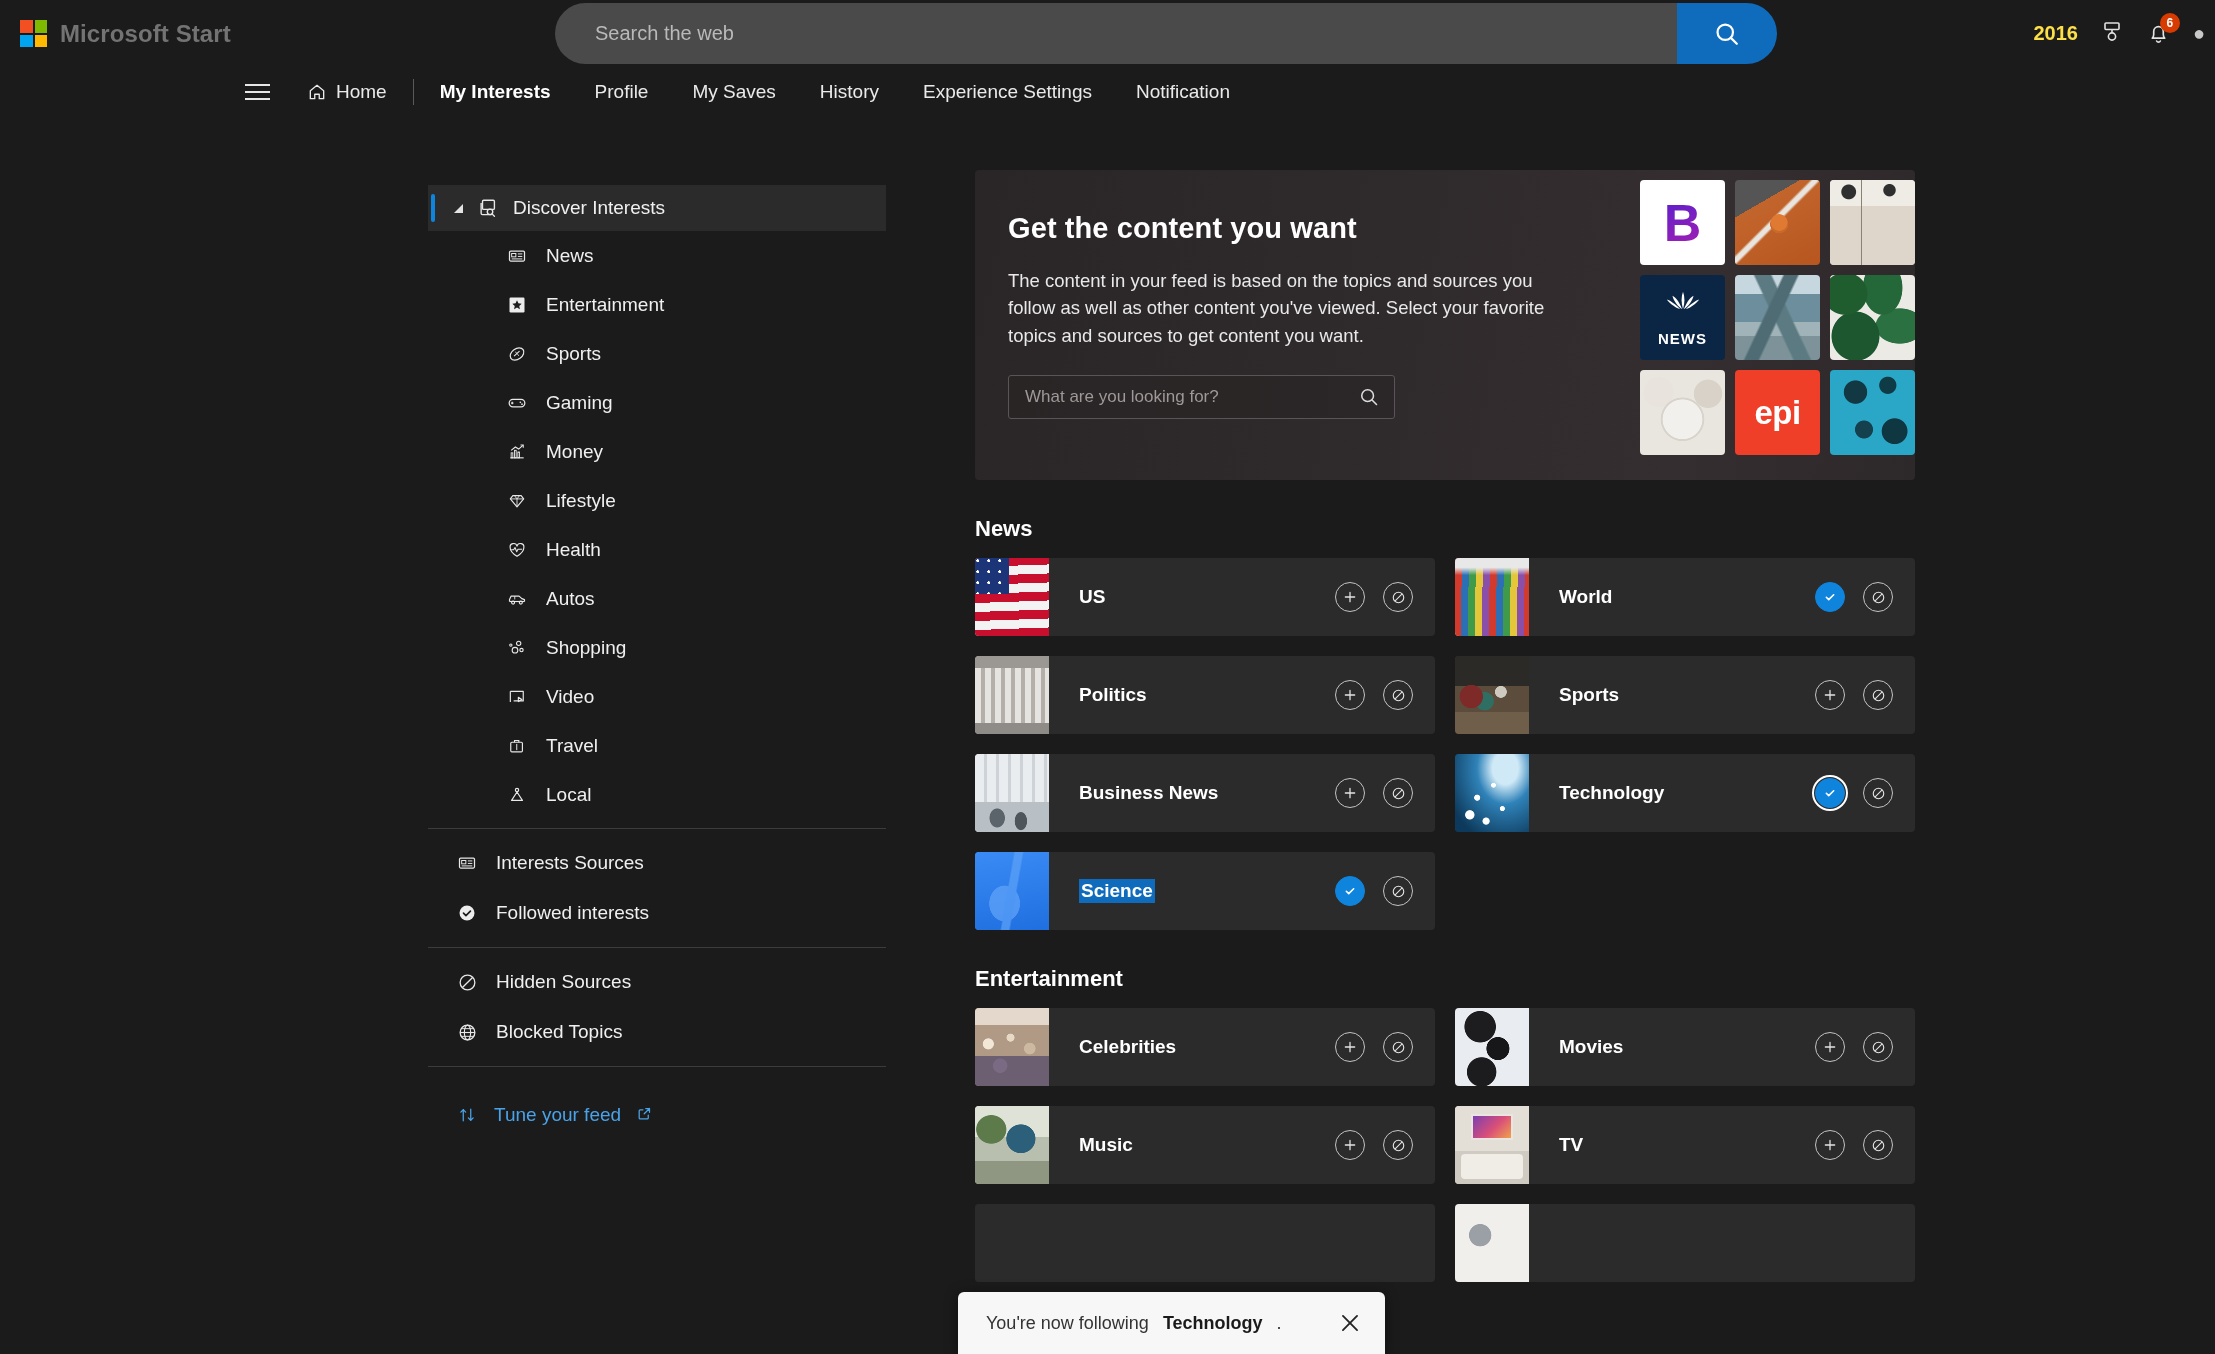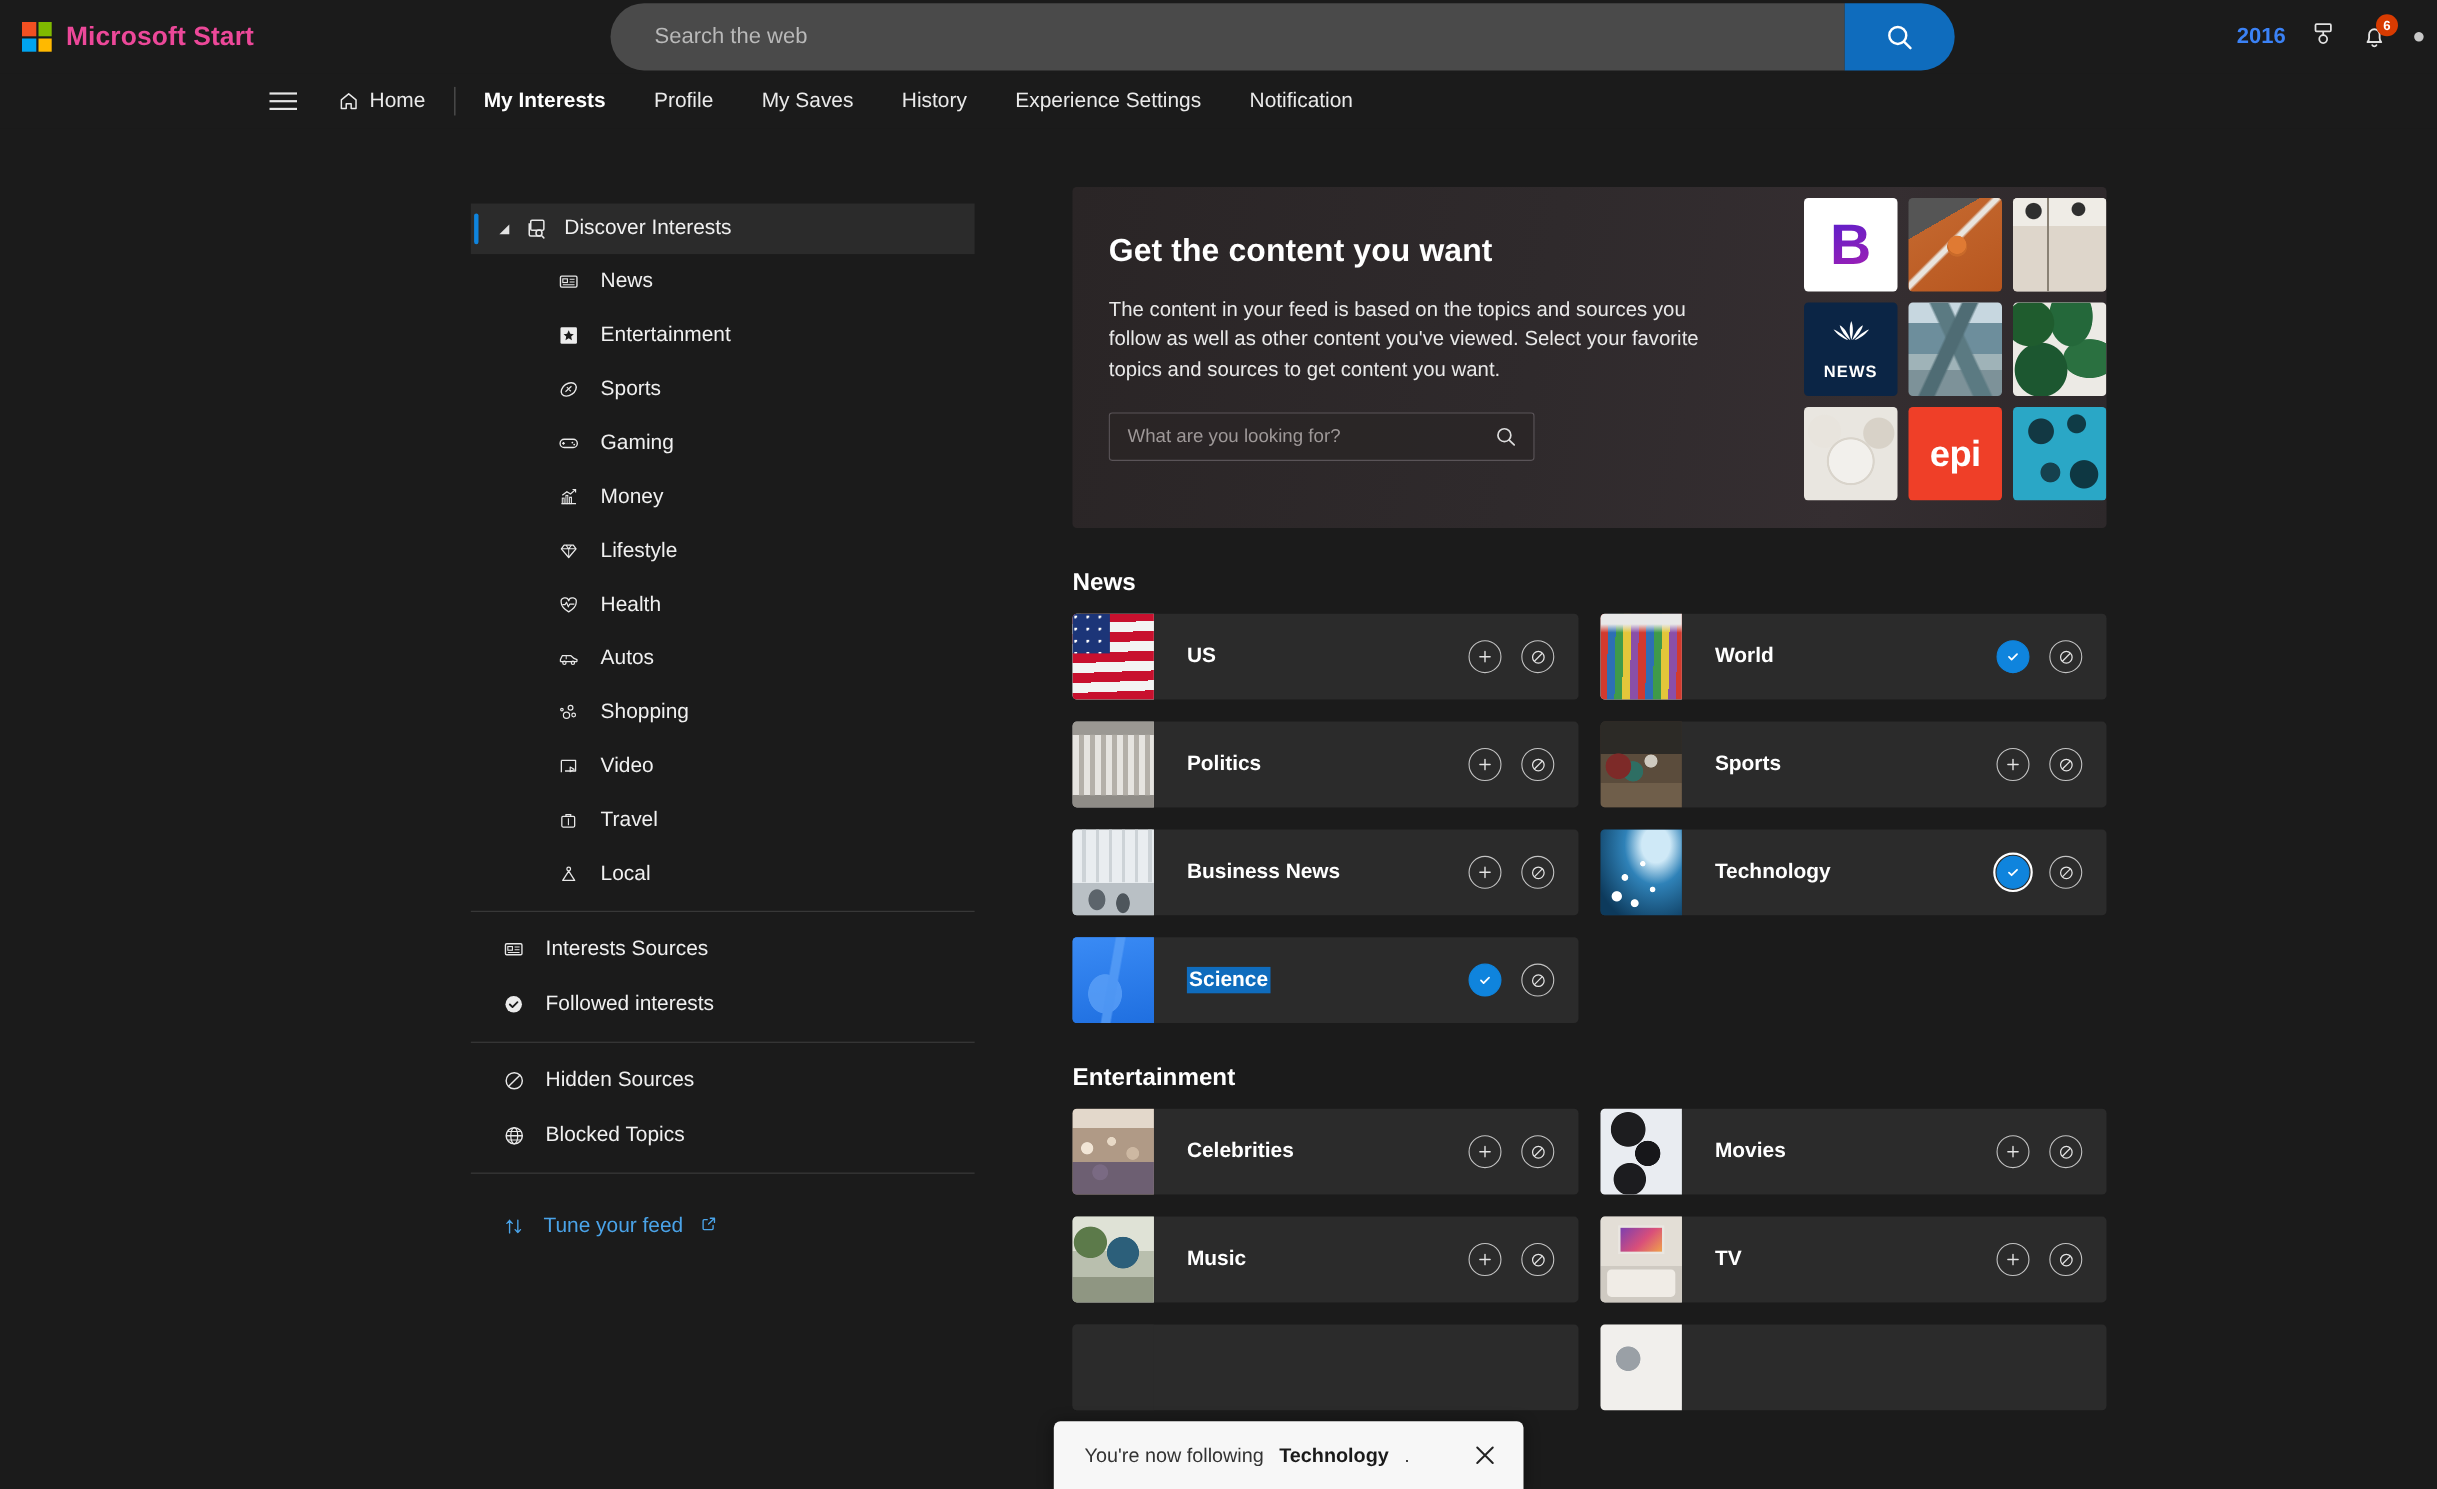--- a/index.html
+++ b/index.html
@@ -17,21 +17,21 @@
     background: #1b1b1b;
     display: flex; align-items: center;
   }
   .brand { display: flex; align-items: center; gap: 13px; margin-left: 20px; }
   .ms-logo { width: 27px; height: 27px; display: grid; grid-template-columns: 1fr 1fr; grid-template-rows: 1fr 1fr; gap: 2px; }
   .ms-logo i { display: block; }
   .ms-logo i:nth-child(1){ background:#f25022; }
   .ms-logo i:nth-child(2){ background:#7fba00; }
   .ms-logo i:nth-child(3){ background:#00a4ef; }
   .ms-logo i:nth-child(4){ background:#ffb900; }
-  .brand-text { font-size: 24px; font-weight: 600; letter-spacing: .1px; color:#ec4899; }
+  .brand-text { font-size: 24px; font-weight: 600; letter-spacing: .1px; color:#737373; }
 
   .searchwrap {
     position: absolute; left: 555px; top: 3px;
     width: 1222px; height: 61px;
     display: flex; align-items: center;
   }
   .searchbox {
     flex: 1; height: 61px;
     background: #4a4a4a;
     border-radius: 31px 0 0 31px;
@@ -49,21 +49,21 @@
     background: #0f6cbd;
     border-radius: 0 31px 31px 0;
     display: flex; align-items: center; justify-content: center;
     border: 0; cursor: pointer;
   }
 
   .topright {
     position: absolute; right: 0; top: 0; height: 67px;
     display: flex; align-items: center; gap: 22px; padding-right: 6px;
   }
-  .rewards-num { font-size: 20px; font-weight: 600; color: #3b82f6; }
+  .rewards-num { font-size: 20px; font-weight: 600; color: #fde047; }
   .bellwrap { position: relative; display:flex; align-items:center; }
   .badge {
     position: absolute; top: -8px; right: -9px;
     min-width: 20px; height: 20px; border-radius: 10px;
     background: #d83b01; color: #fff;
     font-size: 12px; font-weight: 700;
     display: flex; align-items: center; justify-content: center;
     padding: 0 5px;
   }
   .profile-dots { font-size: 20px; color:#c8c8c8; padding-right: 4px; }

